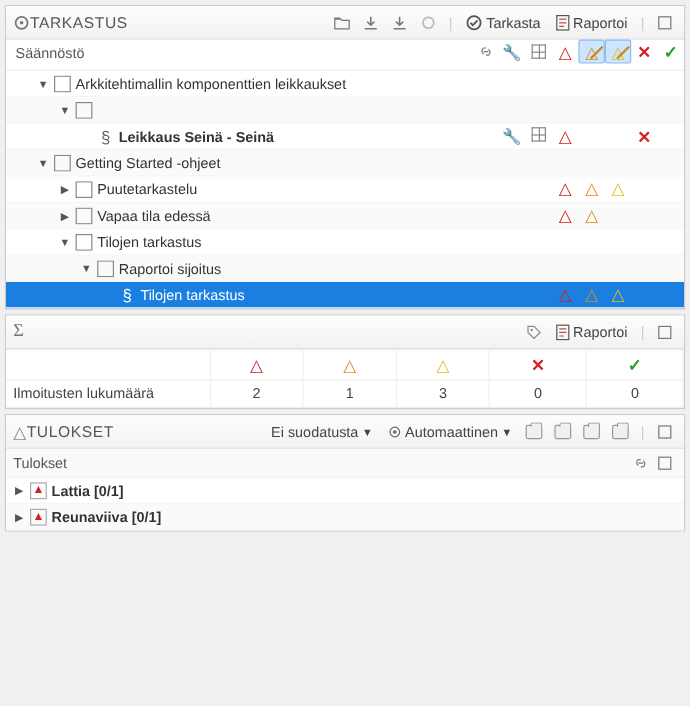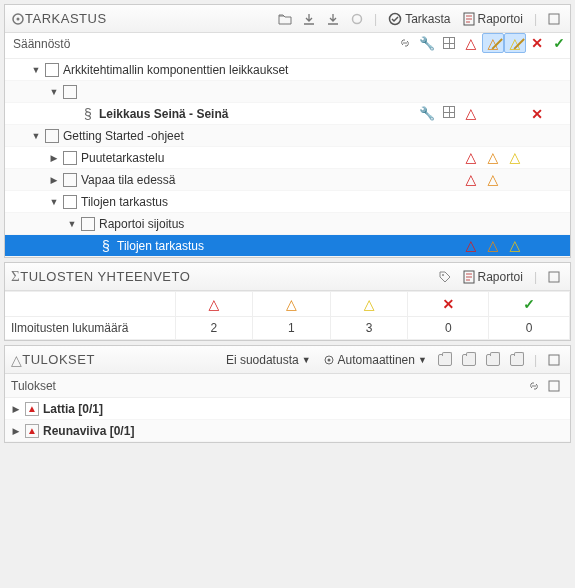--- a/index.html
+++ b/index.html
@@ -439,21 +439,20 @@
           <span class="sc"></span>
         </div>
       </div>
     </div>
 </div>
 
 <div class="panel">
   <div class="panel-header">
     <span class="panel-title">
       <span style="font-family:serif;font-size:15px;color:#777">Σ</span>
-      <span>TULOSTEN YHTEENVETO</span>
     </span>
     <span class="icon-btn">
         <svg width="14" height="14">
           <path d="M2 2 h5 l5 5 l-5 5 l-5 -5 z" fill="none" stroke="#888"></path>
           <circle cx="5" cy="5" r="1" fill="#888"></circle>
         </svg>
       </span>
     <span class="txt-btn">
       <svg width="12" height="14">
           <rect x="1" y="1" width="10" height="12" fill="none" stroke="#555"></rect>

